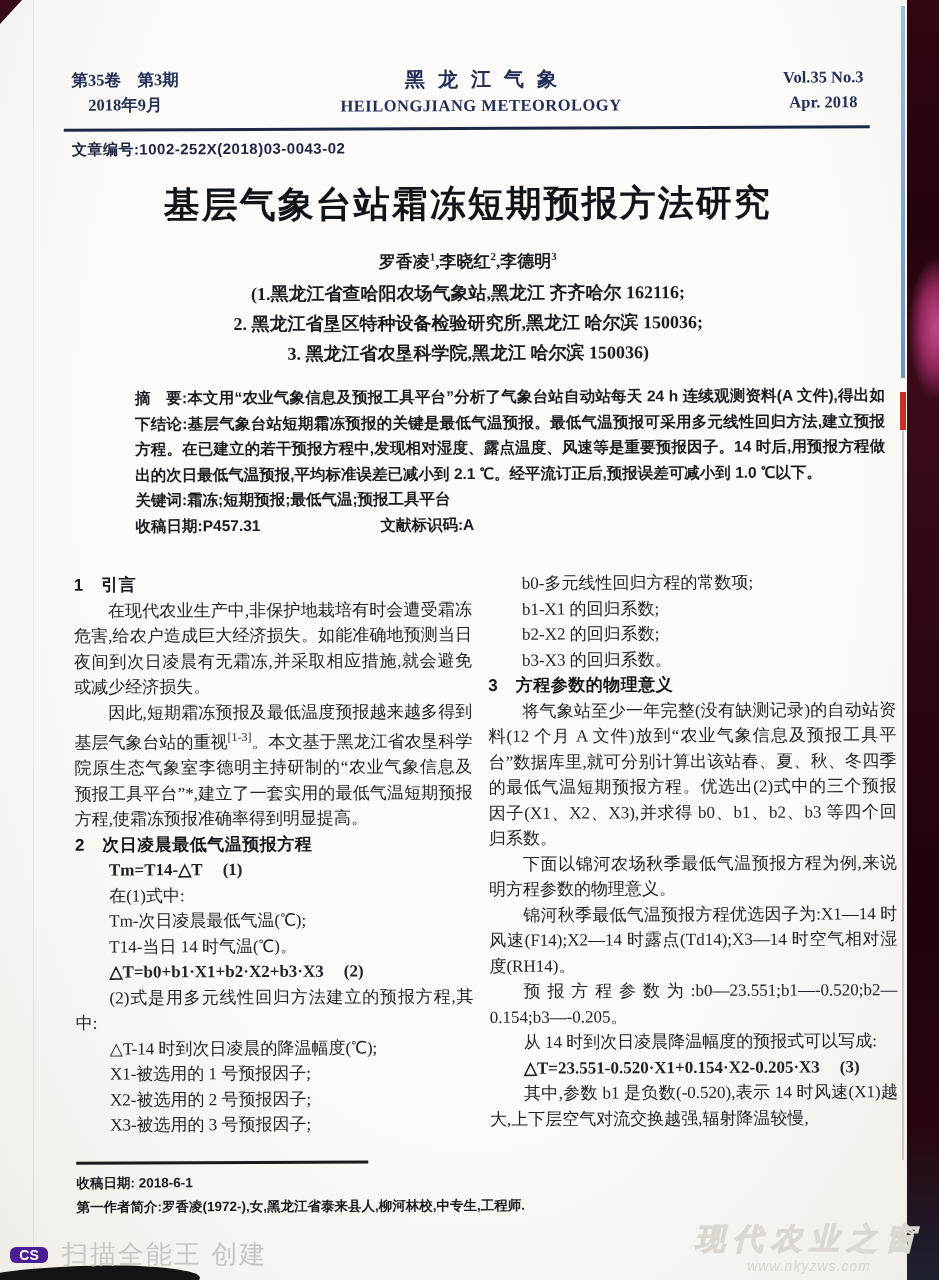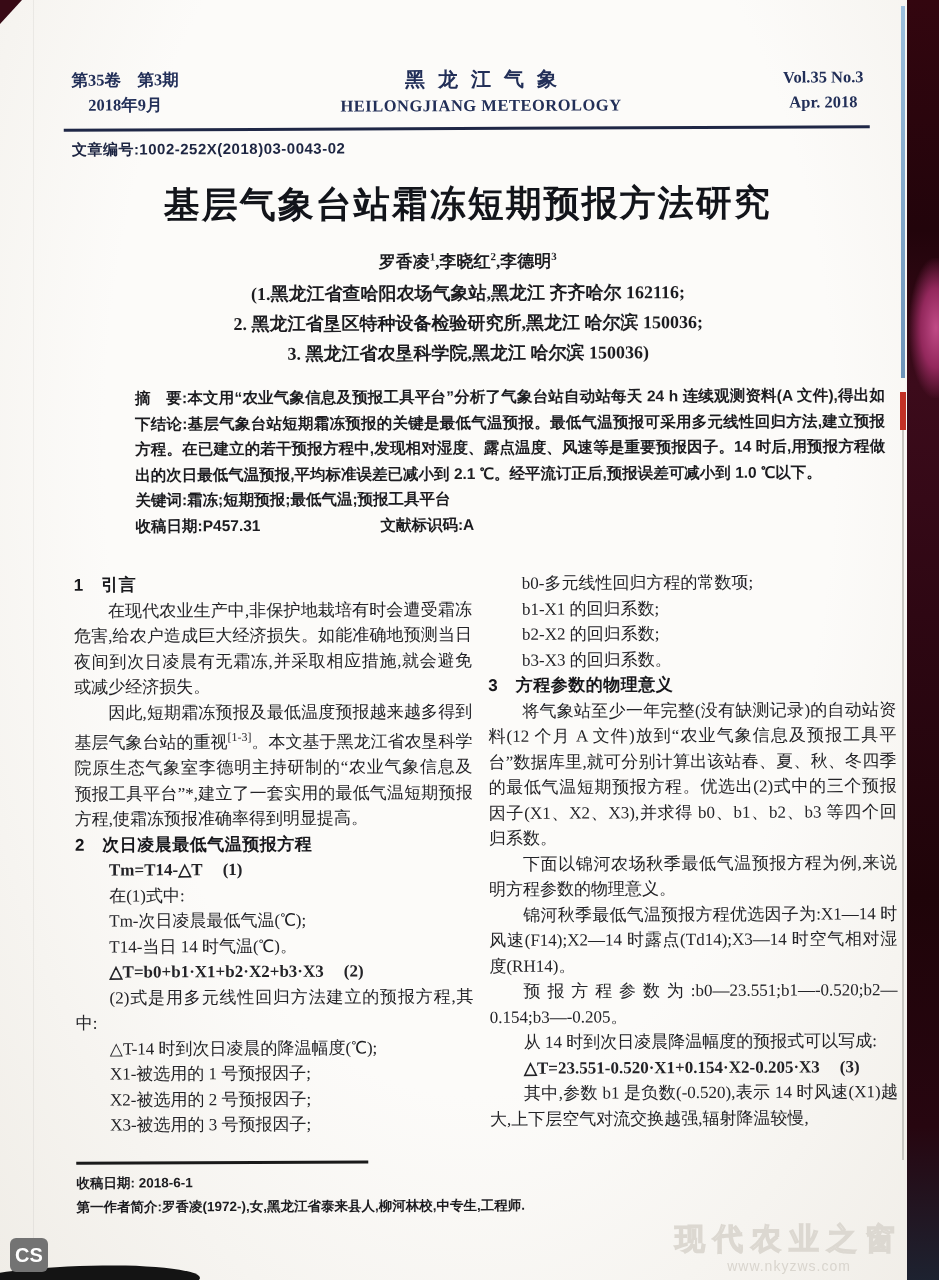--- a/index.html
+++ b/index.html
@@ -70,25 +70,25 @@
   .cite-sup{font-size:12px;vertical-align:super;}
 
   
   .footnote{position:absolute;top:1160px;left:74px;width:640px;
     font-family:"Liberation Sans",sans-serif;color:#1c1c20;}
   .fn-rule{width:292px;height:2.5px;background:#1a1a1a;margin-bottom:7px;}
   .fn-line{font-size:13.5px;line-height:24px;font-weight:bold;text-align:left;}
 
   
   .wm-scanner{position:absolute;left:10px;bottom:8px;display:flex;align-items:center;gap:14px;}
-  .wm-badge{width:38px;height:34px;border-radius:6px;background:#737373;
-    color:#fff;font-family:"Liberation Sans",sans-serif;font-weight:bold;font-size:20px;
+  .wm-badge{width:38px;height:16px;border-radius:6px;background:#4c1d95;
+    color:#fff;font-family:"Liberation Sans",sans-serif;font-weight:bold;font-size:14px;
     display:flex;align-items:center;justify-content:center;}
   .wm-text{font-family:"Liberation Sans",sans-serif;font-size:26px;letter-spacing:2px;color:#c8c6c2;}
-  .wm-site{position:absolute;right:36px;bottom:6px;text-align:center;}
+  .wm-site{position:absolute;right:16px;bottom:6px;text-align:center;font-style:italic;}
   .wm-site-name{font-family:"Liberation Sans",sans-serif;font-size:30px;font-weight:bold;
     letter-spacing:8px;color:transparent;-webkit-text-stroke:1.2px #dcd8d1;}
   .wm-site-url{font-family:"Liberation Sans",sans-serif;font-size:14px;color:#d9d5ce;
     letter-spacing:1px;margin-top:-2px;}
 </style>
 </head>
 <body>
 
 <div class="page-bg"></div>
 <div class="crease"></div>
@@ -174,17 +174,18 @@
 <div class="edge-right"></div>
 <div class="edge-blob"></div>
 <div class="edge-blue"></div>
 <div class="edge-red"></div>
 <div class="edge-line"></div>
 <div class="corner-tl"></div>
 <div class="corner-bl"></div>
 
 <div class="wm-scanner">
   <div class="wm-badge">CS</div>
+  <div class="wm-text">扫描全能王 创建</div>
 </div>
 <div class="wm-site">
   <div class="wm-site-name">现代农业之窗</div>
   <div class="wm-site-url">www.nkyzws.com</div>
 </div>
 
 </body></html>

